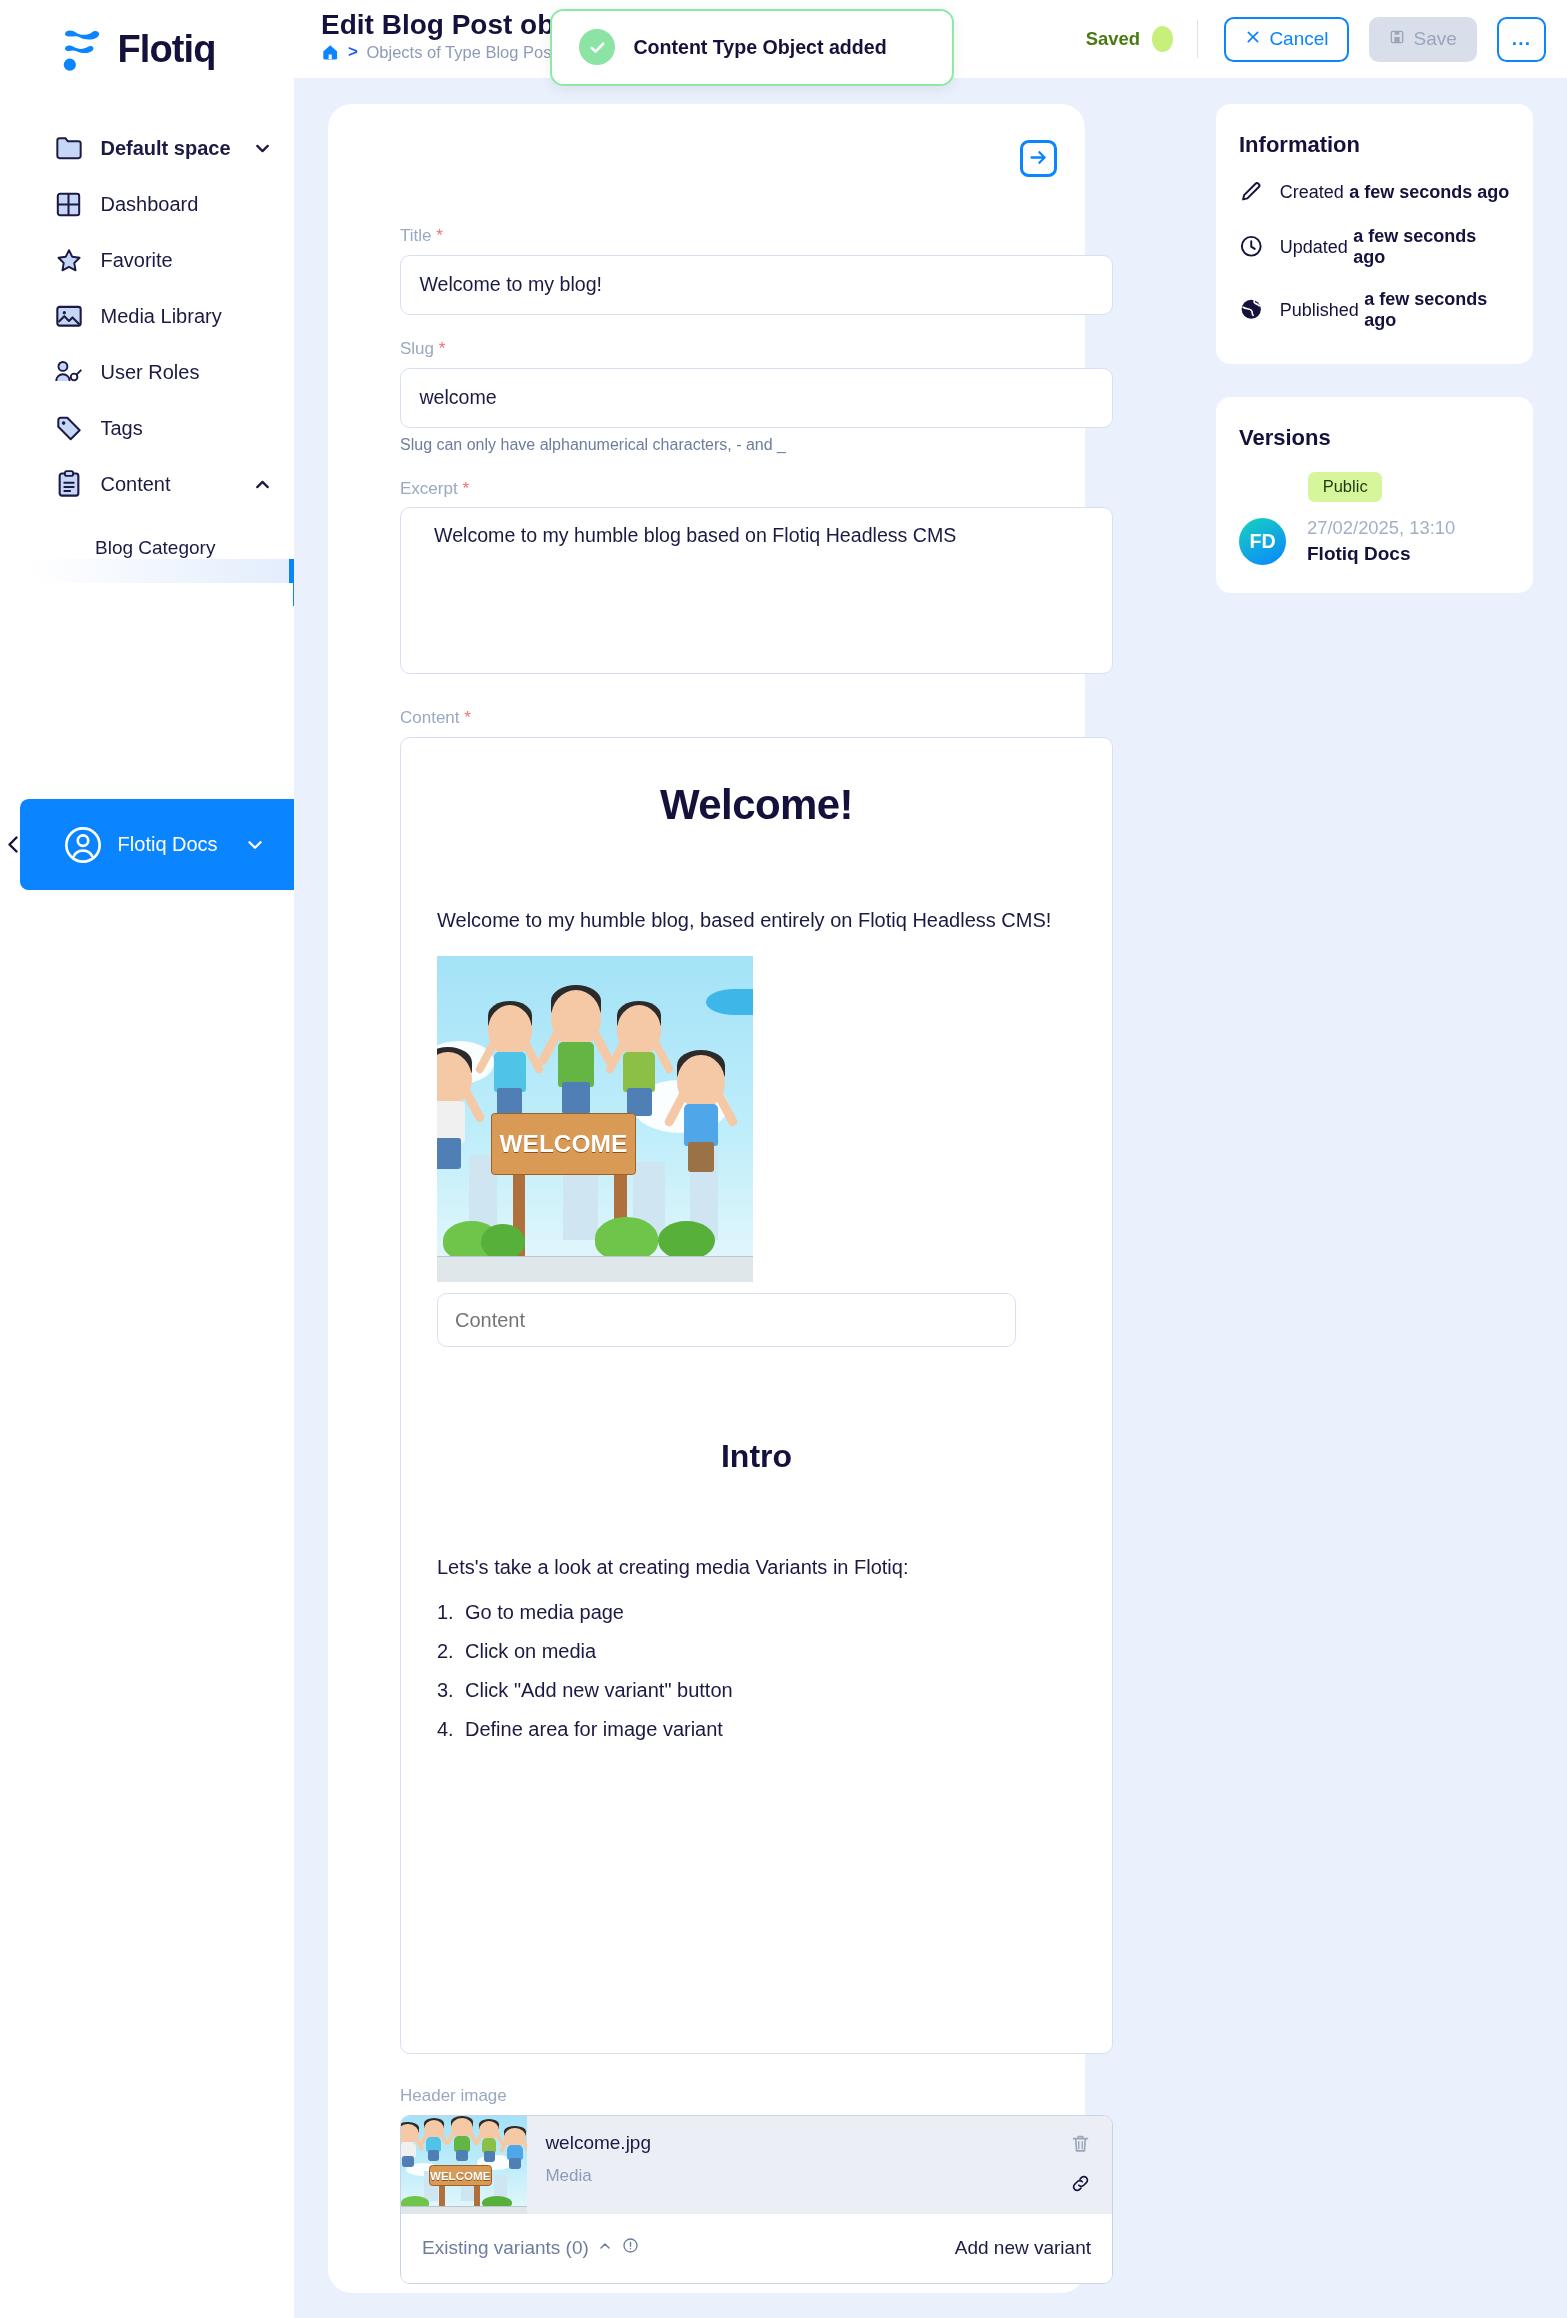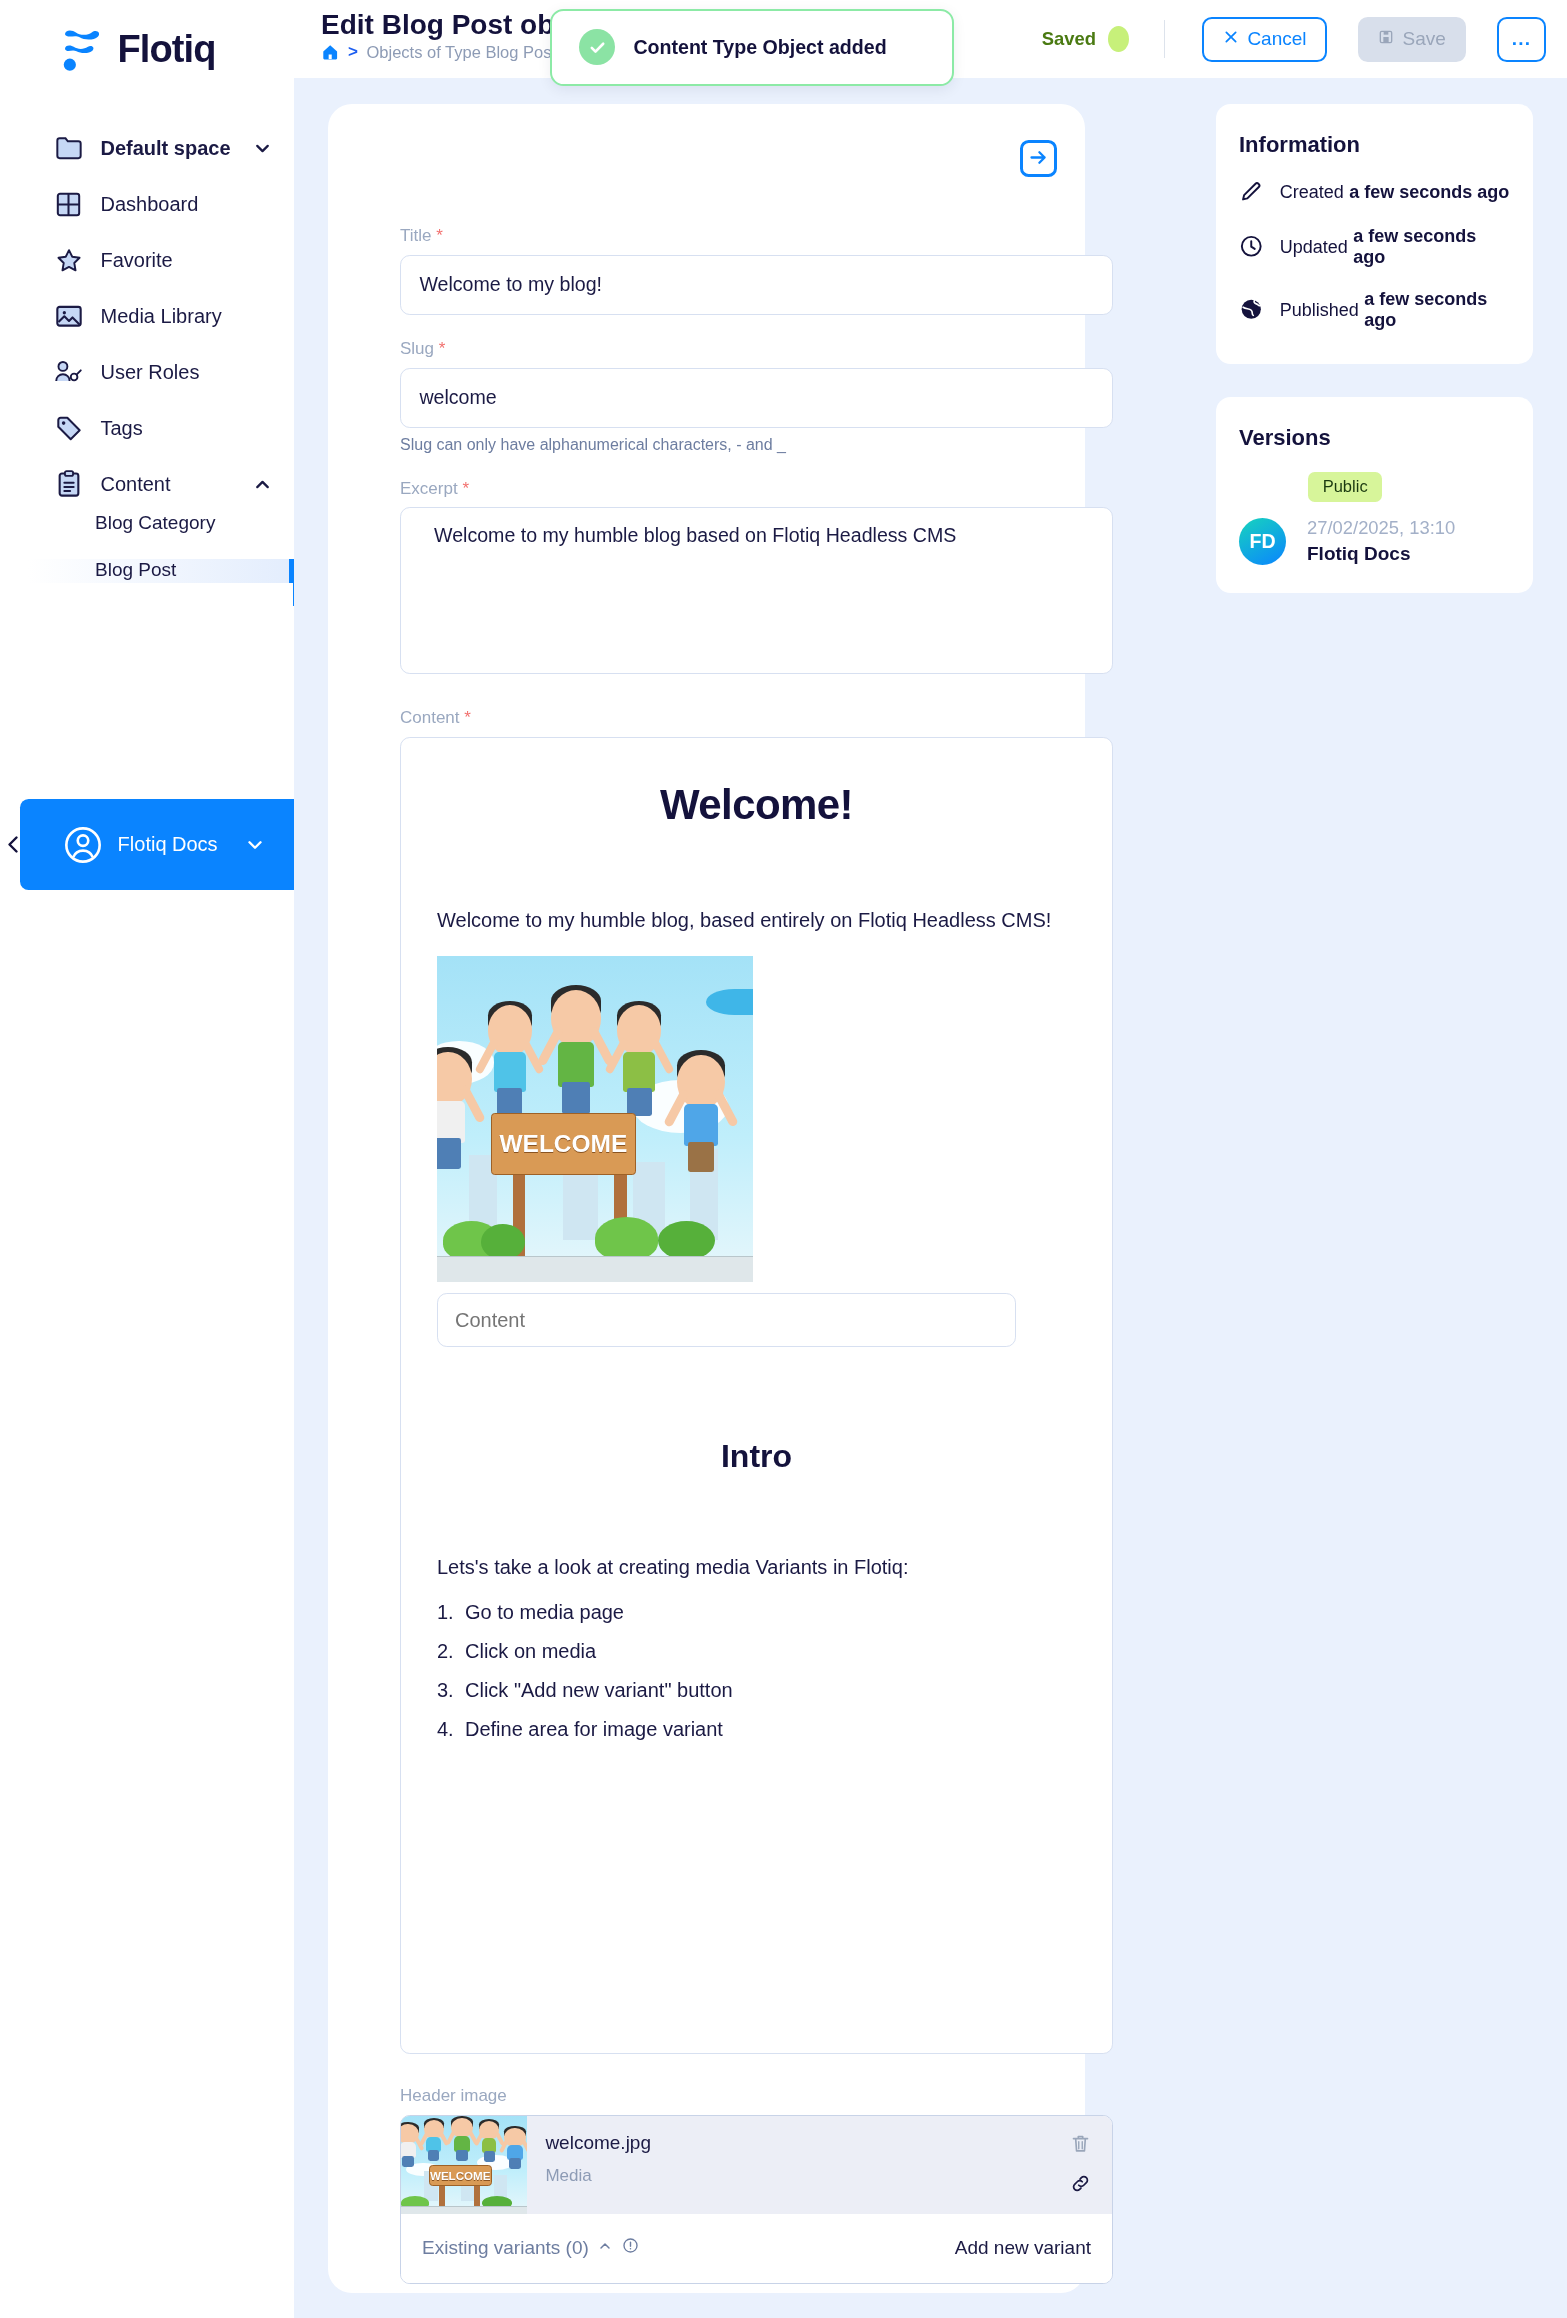--- a/index.html
+++ b/index.html
@@ -56,21 +56,21 @@
   .nav-item .label {
     margin-left: 16px;
     font-size: 20px;
     color: #1b1a44;
     white-space: nowrap;
   }
   .nav-item.bold .label { font-weight: 700; }
   .nav-item .chev { margin-left: auto; width: 21px; height: 21px; }
   .sub-item {
     display: flex;
-    align-items: flex-start;
+    align-items: flex-end;
     height: 47px;
     padding-left: 67px;
     font-size: 19px;
     color: #1b1a44;
     cursor: pointer;
     position: relative;
   }
   .sub-item.active {
     background: linear-gradient(90deg, #ffffff 0%, #e3edfd 100%);
   }
@@ -145,21 +145,21 @@
     color: #8d9bb5;
     gap: 8.6px;
     white-space: nowrap;
   }
   .breadcrumb .sep { color: #1d5ef0; font-weight: 700; font-size: 17px; }
   .bc-home { width: 18.4px; height: 18.4px; }
   .top-actions {
     position: absolute;
     right: 22px; top: 0;
     height: 78px;
-    display: flex; align-items: center; gap: 16px;
+    display: flex; align-items: center; gap: 5px;
   }
   .saved-wrap { display: flex; align-items: center; gap: 12.2px; margin-right: 18.4px;}
   .saved-txt { font-size: 18.4px; font-weight: 700; color: #4a7a12; }
   .saved-dot { width: 21px; height: 26px; border-radius: 50%; background: #c7f07a; }
   .vdiv { width: 1.8px; height: 38px; background: #dde3ec; margin-right: 21px; }
   .btn {
     display: inline-flex; align-items: center; justify-content: center;
     gap: 8.6px;
     height: 45px;
     border-radius: 9.8px;

